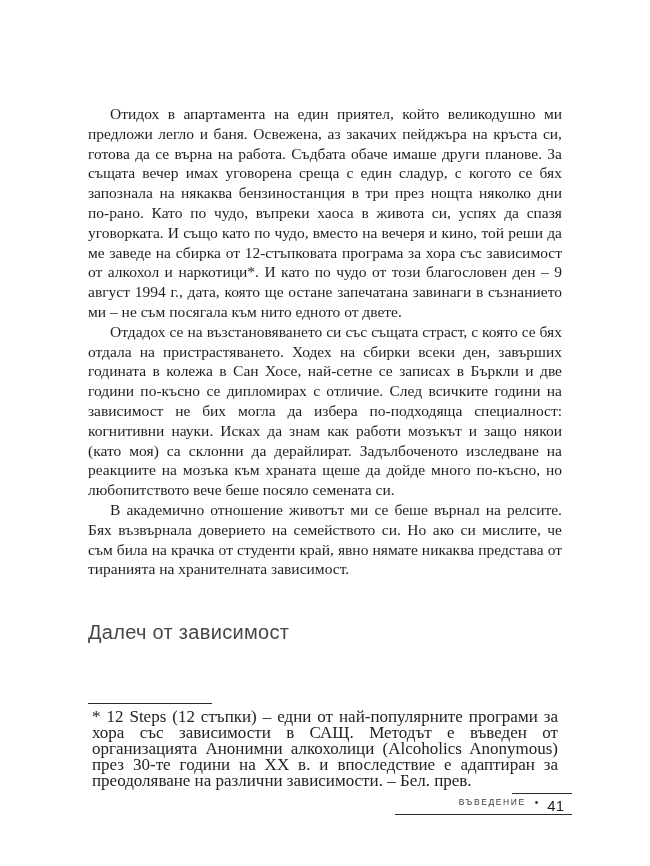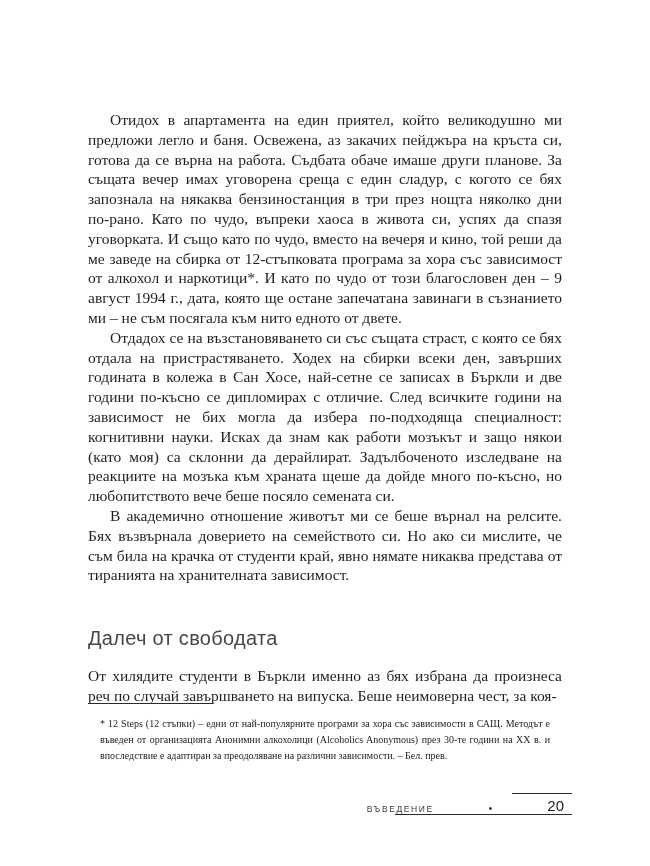--- a/index.html
+++ b/index.html
@@ -11,21 +11,21 @@
     position: relative;
     width: 650px;
     height: 866px;
     background: #ffffff;
     overflow: hidden;
     font-family: "Liberation Serif", serif;
   }
   .text-block {
     position: absolute;
     left: 88px;
-    top: 110px;
+    top: 104px;
     width: 474px;
   }
   .body-para {
     margin: 0;
     font-size: 15.5px;
     line-height: 19.8px;
     color: #1f1f1f;
     text-align: justify;
     text-justify: inter-word;
   }
@@ -48,47 +48,46 @@
     top: 703px;
     width: 474px;
   }
   .footnote-rule {
     width: 124px;
     height: 0;
     border-top: 1px solid #2b2b2b;
     margin-bottom: 5px;
   }
   .footnote-text {
-    margin: 12px;
-    font-size: 10px;
+    margin: 4px;
+    font-size: 17px;
     line-height: 16px;
     color: #222222;
     text-align: justify;
     text-justify: inter-word;
   }
   .footer-rule-top {
     position: absolute;
     left: 512px;
     top: 793px;
     width: 60px;
     height: 0;
     border-top: 1.5px solid #2b2b2b;
   }
   .page-footer {
     position: absolute;
     top: 797px;
     left: 395px;
     width: 177px;
     height: 17px;
     display: flex;
-    align-items: flex-end;
+    align-items: flex-start;
     justify-content: flex-end;
     font-family: "Liberation Sans", sans-serif;
     color: #2e2e2e;
-    gap: 46px;
   }
   .footer-label {
     font-size: 8.5px;
     letter-spacing: 1.6px;
     text-transform: uppercase;
     color: #3a3a3a;
   }
   .footer-bullet {
     font-size: 10px;
     margin: 0 9px 0 9px;
@@ -114,34 +113,33 @@
 <div class="page">
 
   <div class="text-block">
 
     <p class="body-para indent"><span>Отидох в апартамента на един приятел, който великодушно ми предложи легло и баня. Освежена, аз закачих пейджъра на кръста си, готова да се върна на работа. Съдбата обаче имаше други планове. За същата вечер имах уговорена среща с един сладур, с когото се бях запознала на някаква бензиностанция в три през нощта няколко дни по-рано. Като по чудо, въпреки хаоса в живота си, успях да спазя уговорката. И също като по чудо, вместо на вечеря и кино, той реши да ме заведе на сбирка от 12-стъпковата програма за хора със зависимост от алкохол и наркотици*. И като по чудо от този благословен ден – 9 август 1994 г., дата, която ще остане запечатана завинаги в съзнанието ми – не съм посягала към нито едното от двете.</span></p>
 
     <p class="body-para indent"><span>Отдадох се на възстановяването си със същата страст, с която се бях отдала на пристрастяването. Ходех на сбирки всеки ден, завърших годината в колежа в Сан Хосе, най-сетне се записах в </span><span class="italic">Бъркли</span><span> и две години по-късно се дипломирах с отличие. След всичките години на зависимост не бих могла да избера по-подходяща специалност: когнитивни науки. Исках да знам как работи мозъкът и защо някои (като моя) са склонни да дерайлират. Задълбоченото изследване на реакциите на мозъка към храната щеше да дойде много по-късно, но любопитството вече беше посяло семената си.</span></p>
 
     <p class="body-para indent"><span>В академично отношение животът ми се беше върнал на релсите. Бях възвърнала доверието на семейството си. Но ако си мислите, че съм била на крачка от студенти край, явно нямате никаква представа от тиранията на хранителната зависимост.</span></p>
 
-    <h2 class="section-heading">Далеч от свободата</h2>
+    <h2 class="section-heading">Далеч от зависимост</h2>
 
-    <p class="body-para"><span>От хилядите студенти в </span><span class="italic">Бъркли</span><span> именно аз бях избрана да произнеса реч по случай завършването на випуска. Беше неимоверна чест, за коя-</span></p>
 
   </div>
 
   <div class="footnote">
     <div class="footnote-rule"></div>
     <p class="footnote-text"><span>* 12 Steps (</span><span class="italic">12 стъпки</span><span>) – едни от най-популярните програми за хора със зависимости в САЩ. Методът е въведен от организацията </span><span class="italic">Анонимни алкохолици</span><span> (Alcoholics Anonymous) през 30-те години на ХХ в. и впоследствие е адаптиран за преодоляване на различни зависимости. – Бел. прев.</span></p>
   </div>
 
   <div class="footer-rule-top"></div>
 
   <div class="page-footer">
     <span class="footer-label">ВЪВЕДЕНИЕ</span>
     <span class="footer-bullet">•</span>
-    <span class="footer-page">20</span>
+    <span class="footer-page">41</span>
   </div>
 
   <div class="footer-rule-bottom"></div>
 
 </div>
 
 </body></html>

